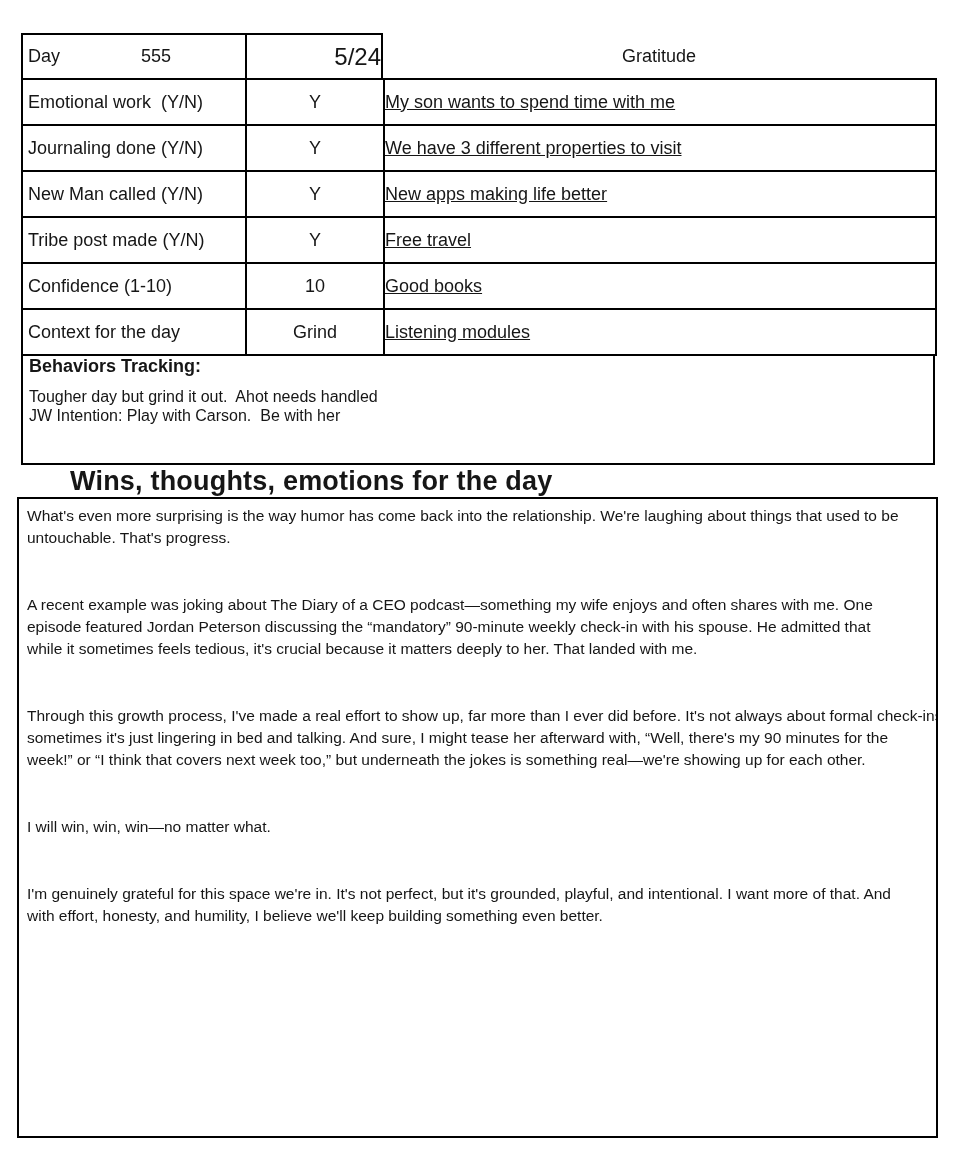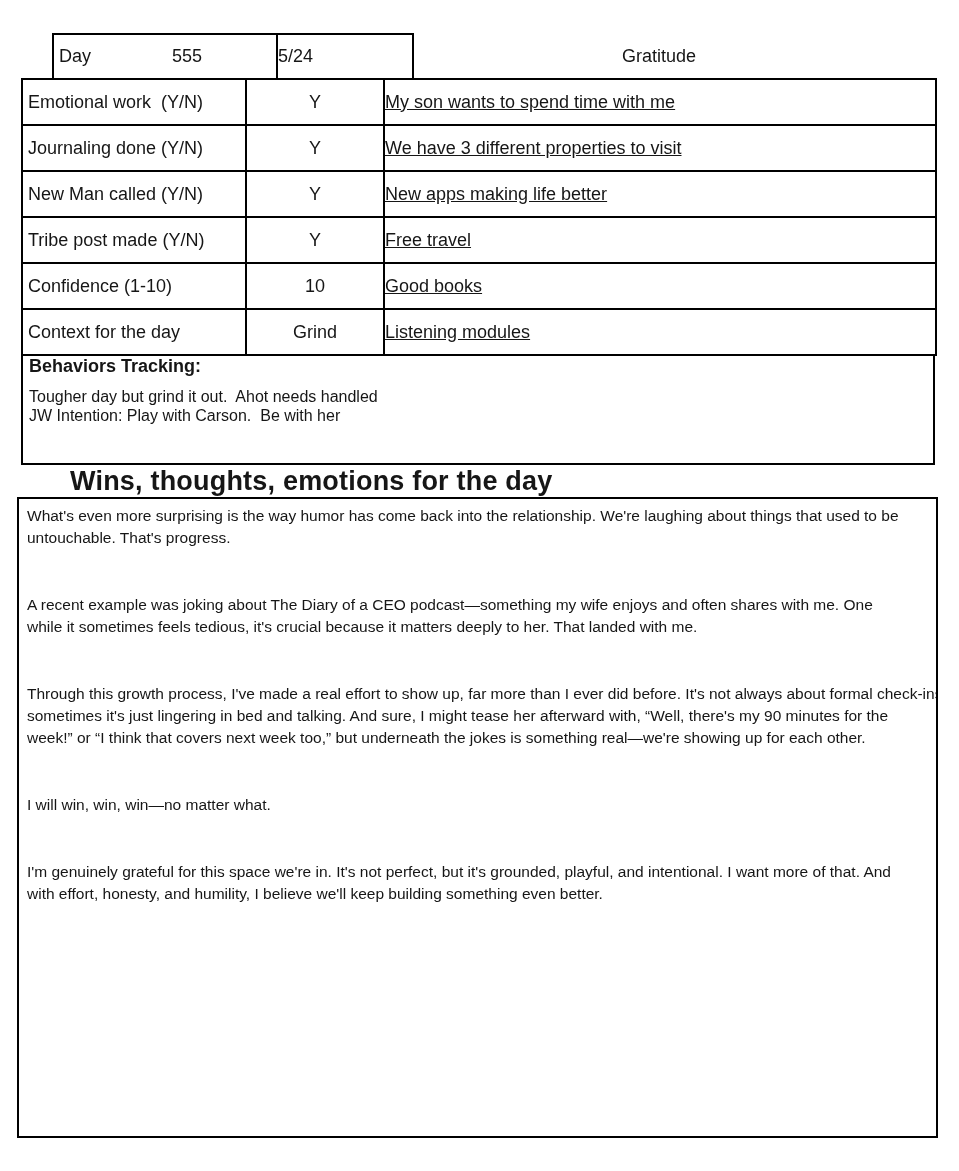--- a/index.html
+++ b/index.html
@@ -11,38 +11,37 @@
     color: #161616;
     overflow: hidden;
   }
 
   
   .header-row {
     position: absolute; left: 21px; top: 33px;
     width: 362px; height: 47px;
     border: 2px solid #000;
     display: flex;
-    margin-left: 31px;
   }
   .header-cell-day {
     width: 222px; height: 100%;
     display: flex; align-items: center;
     padding-left: 5px;
     position: relative;
     font-size: 18px;
   }
   .day-number {
     position: absolute; left: 118px; width: 80px;
     text-align: left;
   }
   .header-cell-date {
     flex: 1; height: 100%;
     border-left: 2px solid #000;
-    display: flex; align-items: center; justify-content: flex-start;
-    font-size: 18px;
+    display: flex; align-items: center; justify-content: flex-end;
+    font-size: 24px;
   }
   .gratitude-header {
     position: absolute; left: 383px; top: 33px;
     width: 552px; height: 47px;
     display: flex; align-items: center; justify-content: center;
     font-size: 18px;
   }
 
   
   table.tracking {
@@ -162,20 +161,21 @@
 
 <div class="wins-heading">Wins, thoughts, emotions for the day</div>
 
 <div class="wins-box">
     <div class="para">
       <div class="line">What's even more surprising is the way humor has come back into the relationship. We're laughing about things that used to be</div>
       <div class="line">untouchable. That's progress.</div>
     </div>
     <div class="para">
       <div class="line">A recent example was joking about The Diary of a CEO podcast—something my wife enjoys and often shares with me. One</div>
+      <div class="line">episode featured Jordan Peterson discussing the “mandatory” 90-minute weekly check-in with his spouse. He admitted that</div>
       <div class="line">while it sometimes feels tedious, it's crucial because it matters deeply to her. That landed with me.</div>
     </div>
     <div class="para">
       <div class="line">Through this growth process, I've made a real effort to show up, far more than I ever did before. It's not always about formal check-ins;</div>
       <div class="line">sometimes it's just lingering in bed and talking. And sure, I might tease her afterward with, “Well, there's my 90 minutes for the</div>
       <div class="line">week!” or “I think that covers next week too,” but underneath the jokes is something real—we're showing up for each other.</div>
     </div>
     <div class="para">
       <div class="line">I will win, win, win—no matter what.</div>
     </div>

